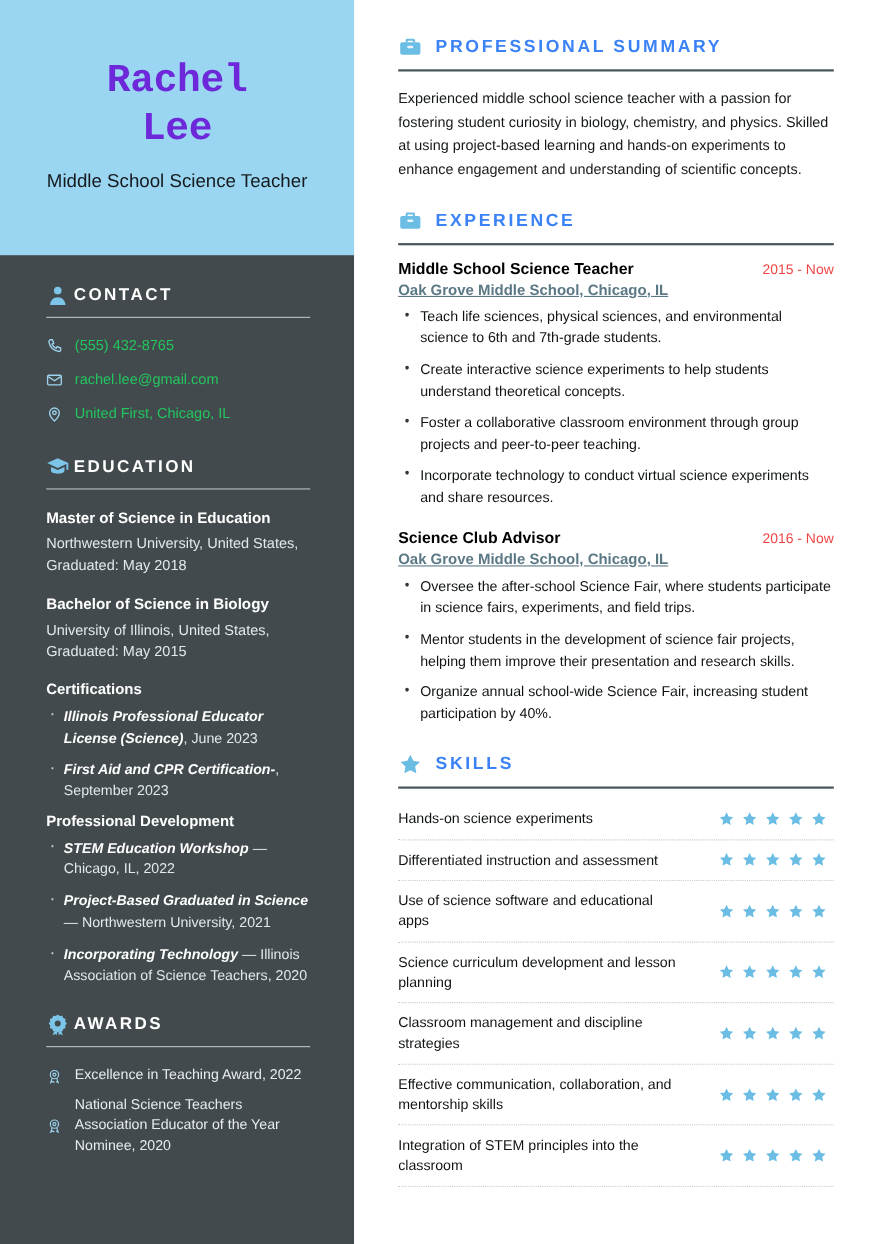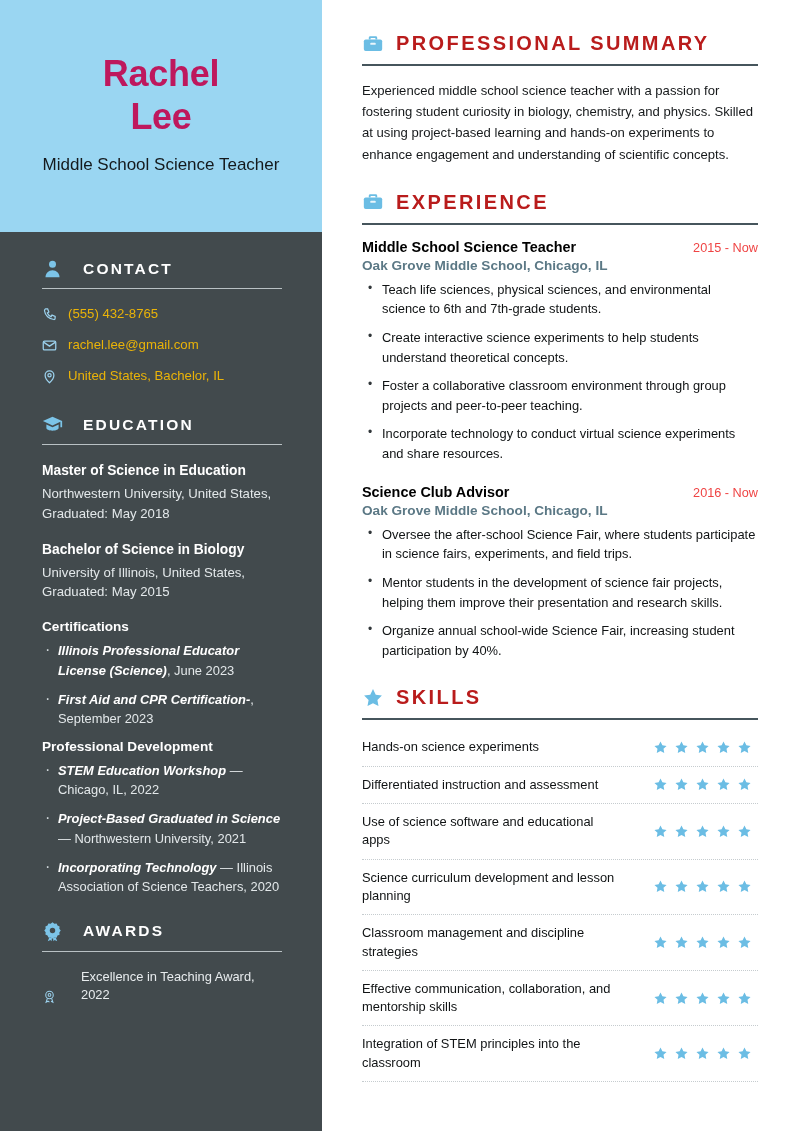--- a/index.html
+++ b/index.html
@@ -12,82 +12,82 @@
   .page { position: relative; width: 800px; height: 1131px; display: flex; background:#fff; }
 
   
   .sidebar { width: 322px; flex: 0 0 322px; background: #424a4d; color: #ffffff; }
   .namecard {
     background: #9ad6f2; height: 232px;
     display: flex; flex-direction: column; align-items: center; justify-content: center;
     padding: 0 24px;
   }
   .name {
-    font-size: 36px; font-weight: 700; color: #be185d; line-height: 1.18;
-    text-align: center; letter-spacing: -0.3px;
+    font-size: 36px; font-weight: 700; color: #6d28d9; line-height: 1.18;
+    text-align: center; letter-spacing: -0.3px; font-family: Liberation Mono, monospace;
   }
   .job-title {
     margin-top: 14px; font-size: 17px; color: #14191c; text-align: center;
     line-height: 1.55; font-weight: 400;
   }
 
   .side-body { padding: 26px 40px 30px 42px; }
   .side-section { margin-bottom: 8px; }
-  .side-head { display: flex; align-items: center; gap: 20px; }
+  .side-head { display: flex; align-items: center; gap: 4px; }
   .side-head .ico { width: 21px; height: 21px; flex: 0 0 21px; display:block; }
   .side-head h2 {
     font-size: 15.5px; font-weight: 700; letter-spacing: 2.2px;
     color: #ffffff; text-transform: uppercase;
   }
   .side-rule { height: 1px; background: #b9c1c4; margin: 9px 0 16px 0; }
 
   .contact-list { display: flex; flex-direction: column; gap: 13px; margin-bottom: 30px; }
   .contact-row { display: flex; align-items: flex-start; gap: 11px; }
   .contact-row .ico { width: 15px; height: 15px; flex: 0 0 15px; margin-top: 2px; }
-  .contact-row span { font-size: 13.2px; color: #eab308; line-height: 1.35; }
+  .contact-row span { font-size: 13.2px; color: #22c55e; line-height: 1.35; }
 
   .edu-item { margin-bottom: 17px; }
   .edu-deg { font-size: 13.8px; font-weight: 700; color: #ffffff; line-height: 1.4; margin-bottom: 3px; }
   .edu-sub { font-size: 13.2px; color: #e3e8ea; line-height: 1.5; }
 
   .sub-head { font-size: 13.6px; font-weight: 700; color: #ffffff; margin: 9px 0 7px; }
   .bullets { list-style: none; }
   .bullets li {
     position: relative; padding-left: 16px; margin-bottom: 10px;
     font-size: 12.9px; line-height: 1.5; color: #e3e8ea;
   }
   .bullets li::before {
     content: "·"; position: absolute; left: 3px; top: -2px;
     font-size: 16px; color: #cfd6d9; line-height: 1.4;
   }
   .bullets b { font-weight: 700; color: #ffffff; font-style: italic; }
 
   .awards-wrap { margin-top: 24px; }
-  .award-row { display: flex; align-items: flex-end; gap: 24px; margin-bottom: 9px; }
+  .award-row { display: flex; align-items: center; gap: 11px; margin-bottom: 9px; }
   .award-row .ico { width: 15px; height: 15px; flex: 0 0 15px; margin-top: 2px; }
   .award-row span { font-size: 12.9px; color: #e8ecee; line-height: 1.42; }
 
   
   .main { flex: 1; padding: 32px 42px 20px 40px; background: #ffffff; }
   .main-section { margin-bottom: 26px; }
   .main-head { display: flex; align-items: center; gap: 12px; }
   .main-head .ico { width: 22px; height: 22px; flex: 0 0 22px; }
   .main-head h2 {
-    font-size: 20px; font-weight: 700; letter-spacing: 2.4px;
-    color: #b91c1c; text-transform: uppercase;
+    font-size: 16px; font-weight: 700; letter-spacing: 2.4px;
+    color: #3b82f6; text-transform: uppercase;
   }
   .main-rule { height: 2px; background: #46555c; margin: 9px 0 14px 0; }
 
   .summary { font-size: 13.1px; line-height: 1.62; color: #16191b; }
 
   .job { margin-bottom: 20px; }
   .job-line { display: flex; align-items: baseline; justify-content: space-between; gap: 14px; }
   .job-role { font-size: 14.4px; font-weight: 700; color: #000000; }
   .job-date { font-size: 12.7px; color: #ef4444; white-space: nowrap; }
-  .job-org { font-size: 13.6px; font-weight: 700; color: #5b7885; margin: 3px 0 7px; }
+  .job-org { font-size: 13.6px; font-weight: 700; color: #5b7885; margin: 3px 0 7px; text-decoration: underline; }
   .job-bullets { list-style: none; }
   .job-bullets li {
     position: relative; padding-left: 20px; margin-bottom: 9px;
     font-size: 12.9px; line-height: 1.52; color: #101314;
   }
   .job-bullets li::before {
     content: "•"; position: absolute; left: 6px; top: -1px; font-size: 12px; color: #303639;
   }
 
   .skills { margin-top: 2px; }
@@ -138,21 +138,21 @@
               <rect x="2" y="5" width="20" height="14" rx="2"></rect>
                 <path d="M3 7l9 6 9-6"></path>
             </svg>
             <span>rachel.lee@gmail.com</span>
           </div>
           <div class="contact-row">
             <svg class="ico" viewBox="0 0 24 24" fill="none" stroke="#9cd2ee" stroke-width="2">
               <path d="M12 22s7-6.3 7-12A7 7 0 005 10c0 5.7 7 12 7 12z"></path>
                 <circle cx="12" cy="10" r="2.6"></circle>
             </svg>
-            <span>United States, Bachelor, IL</span>
+            <span>United First, Chicago, IL</span>
           </div>
         </div>
       </section>
 
       <section class="side-section">
         <div class="side-head">
           <svg class="ico" viewBox="0 0 24 24" fill="#7cc4e8">
             <path d="M12 3L1 8l11 5 9-4.1V15h2V8z"></path>
               <path d="M5 12v4c0 1.7 3.1 3 7 3s7-1.3 7-3v-4l-7 3.2z"></path>
           </svg>
@@ -204,20 +204,28 @@
         </div>
         <div class="side-rule"></div>
         <div class="award-row">
           <svg class="ico" viewBox="0 0 24 24" fill="none" stroke="#9cd2ee" stroke-width="1.7">
             <circle cx="12" cy="9.5" r="6"></circle>
               <circle cx="12" cy="9.5" r="2.2"></circle>
             <path d="M8.6 15l-2 6 3-1.5 2.4 1.5M15.4 15l2 6-3-1.5"></path>
           </svg>
           <span>Excellence in Teaching Award, 2022</span>
         </div>
+        <div class="award-row">
+          <svg class="ico" viewBox="0 0 24 24" fill="none" stroke="#9cd2ee" stroke-width="1.7">
+            <circle cx="12" cy="9.5" r="6"></circle>
+              <circle cx="12" cy="9.5" r="2.2"></circle>
+            <path d="M8.6 15l-2 6 3-1.5 2.4 1.5M15.4 15l2 6-3-1.5"></path>
+          </svg>
+          <span>National Science Teachers Association Educator of the Year Nominee, 2020</span>
+        </div>
       </section>
 
     </div>
   </aside>
 
   <main class="main">
 
     <section class="main-section">
       <div class="main-head">
         <svg class="ico" viewBox="0 0 24 24" fill="#6bbde4">

